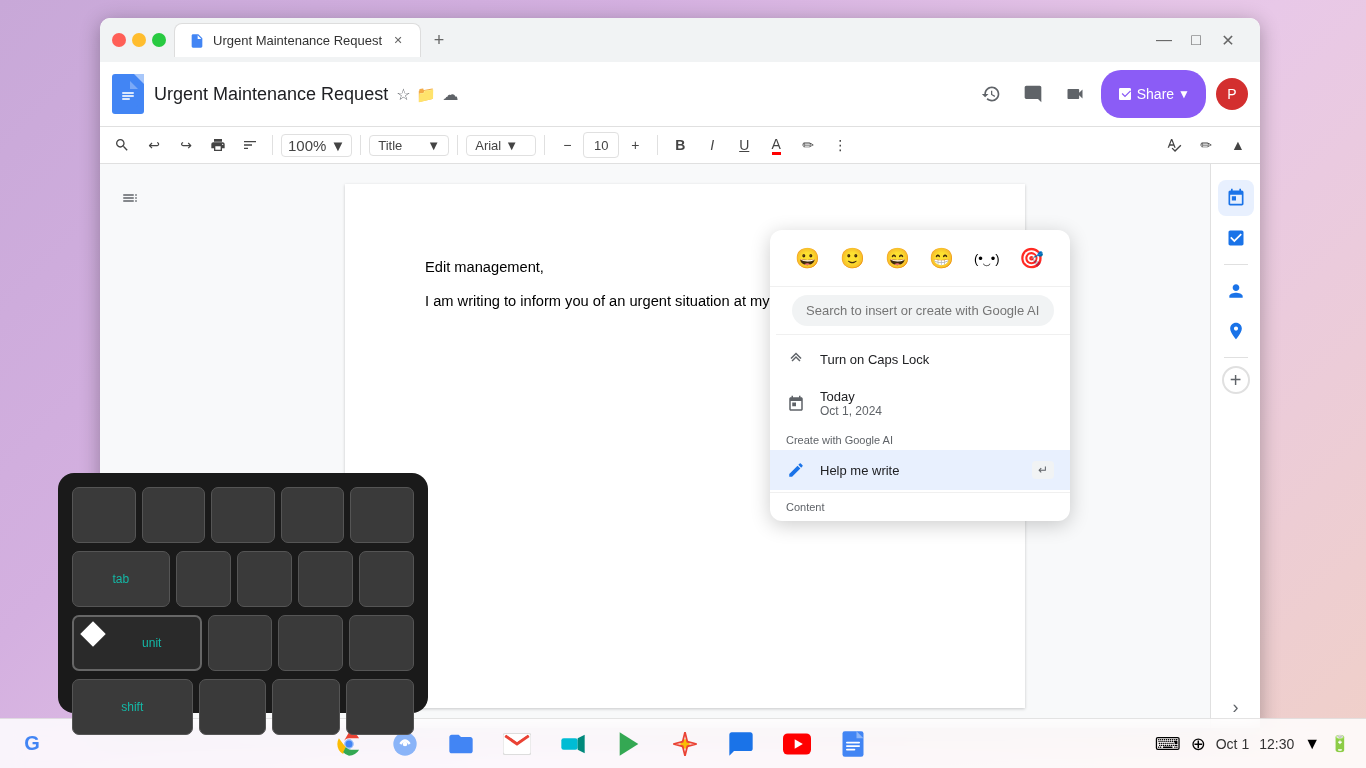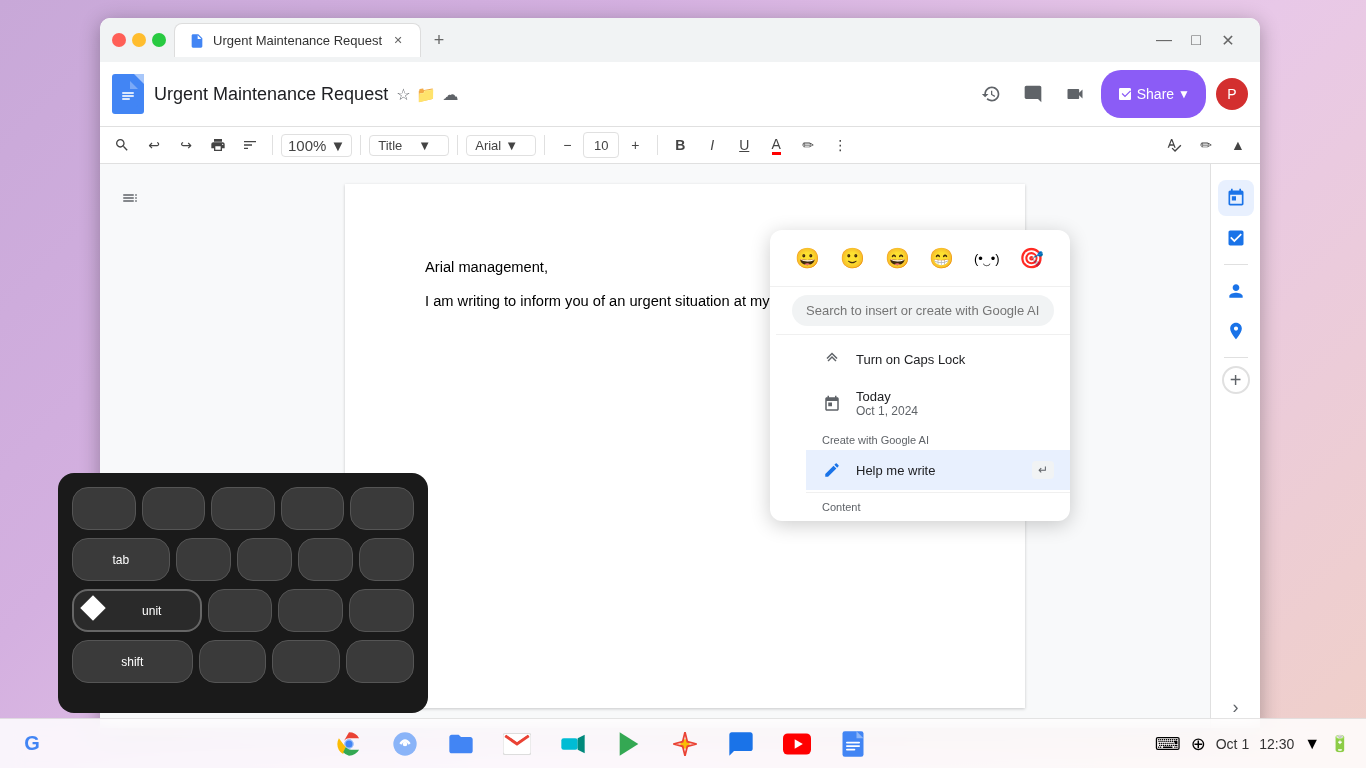--- a/index.html
+++ b/index.html
@@ -286,28 +286,29 @@
       color: #444;
       cursor: pointer;
       padding: 2px 6px;
       border-radius: 4px;
       border: 1px solid #e0e0e0;
     }
 
     .style-select {
       display: flex;
       align-items: center;
-      gap: 16px;
+      gap: 0;
       font-size: 13px;
       color: #444;
       cursor: pointer;
       padding: 2px 8px;
       border-radius: 4px;
       border: 1px solid #e0e0e0;
       min-width: 80px;
+      justify-content: space-between;
     }
 
     .font-select {
       display: flex;
       align-items: flex-start;
       gap: 4px;
       font-size: 13px;
       color: #444;
       cursor: pointer;
       padding: 2px 8px;
@@ -444,21 +445,20 @@
       border: 1px solid #e0e0e0;
       border-radius: 20px;
       padding: 6px 14px;
       font-size: 13px;
       outline: none;
       color: #999;
     }
 
     .emoji-list {
       padding: 4px 0;
-      margin-left: 36px;
     }
 
     .emoji-item {
       display: flex;
       align-items: center;
       gap: 14px;
       padding: 10px 16px;
       cursor: pointer;
       font-size: 13px;
       color: #202124;
@@ -522,27 +522,27 @@
       z-index: 900;
     }
 
     .kb-row {
       display: flex;
       gap: 6px;
     }
 
     .kb-key {
       background: #3a3a3a;
-      border-radius: 16px;
-      height: 43px;
+      border-radius: 7px;
+      height: 56px;
       flex: 1;
       display: flex;
       align-items: center;
       justify-content: center;
-      color: #ffffff;
+      color: #14b8a6;
       font-size: 12px;
       cursor: pointer;
       border: 1px solid #555;
     }
 
     .kb-key.wide {
       flex: 1.8;
     }
 
     .kb-key.caps {
@@ -803,21 +803,21 @@
         <div class="outline-btn">
           <svg width="18" height="18" viewBox="0 0 24 24" fill="#5f6368">
               <path d="M3 9h14V7H3v2zm0 4h14v-2H3v2zm0 4h14v-2H3v2zm16 0h2v-2h-2v2zm0-10v2h2V7h-2zm0 6h2v-2h-2v2z"></path>
             </svg>
         </div>
       </div>
 
       <div class="docs-page-area">
         <div class="docs-page">
           <div class="docs-content">
-            <p>Arial management,</p>
+            <p>Edit management,</p>
             <p>I am writing to inform you of an urgent situation at my rental unit.</p>
           </div>
         </div>
       </div>
 
       <div class="docs-sidebar-right">
         <div class="right-sidebar-items">
           <div class="rs-icon" style="color:#1a73e8; background:#e8f0fe;">
             <svg width="20" height="20" viewBox="0 0 24 24" fill="#1a73e8">
                 <path d="M19 3h-1V1h-2v2H8V1H6v2H5c-1.11 0-1.99.9-1.99 2L3 19c0 1.1.89 2 2 2h14c1.1 0 2-.9 2-2V5c0-1.1-.9-2-2-2zm0 16H5V8h14v11zM7 10h5v5H7z"></path>

